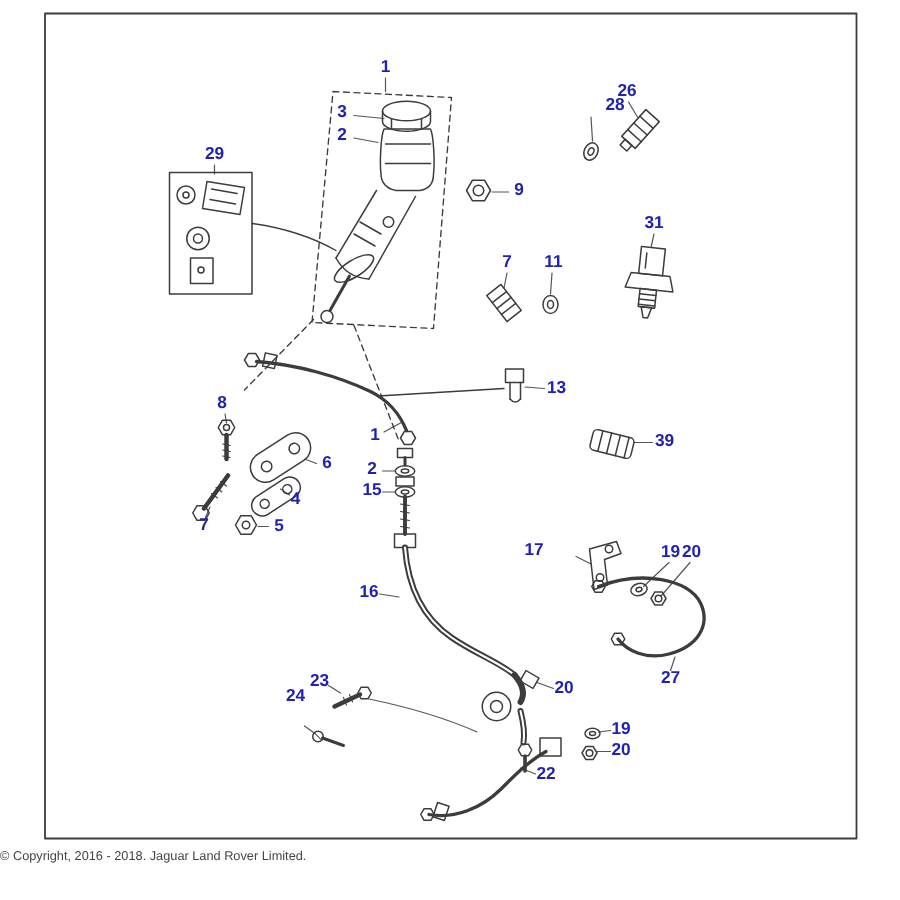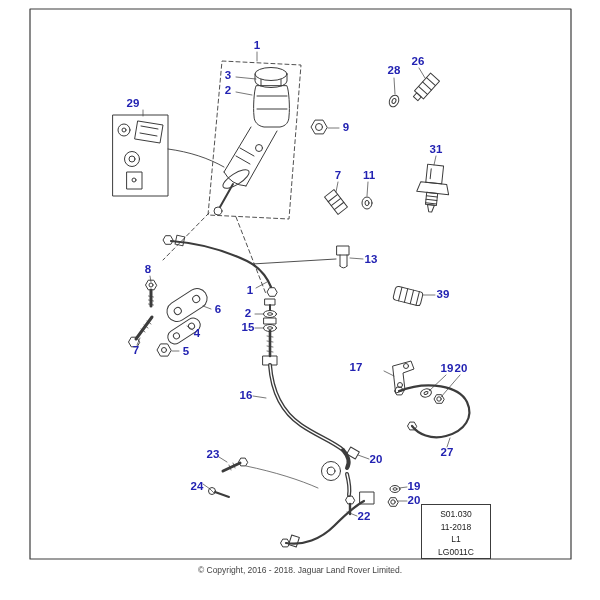--- a/index.html
+++ b/index.html
@@ -13,21 +13,21 @@
     position:absolute;transform:translate(-50%,-50%);
     font-weight:bold;font-size:11.5px;color:var(--callout-color,#2222b2);
     line-height:1;letter-spacing:0;user-select:none;cursor:pointer;
   }
   .info-box{
     position:absolute;left:421px;top:504px;width:70px;height:55px;
     border:1px solid #3c3c3c;box-sizing:border-box;
     font-size:8.5px;line-height:12.5px;color:#222;text-align:center;padding-top:3px;
   }
   .copyright{
-    position:absolute;left:0;right:0;top:565px;text-align:center;
+    position:absolute;left:0;right:0;top:565px;
     font-size:8.5px;color:#444;
   }
 </style>
 </head>
 <body>
 
 <div class="stage">
 
   <svg width="600" height="600" viewBox="0 0 600 600" fill="none" stroke="#3c3c3c" stroke-width="1" stroke-linecap="round" stroke-linejoin="round">
 
@@ -315,32 +315,26 @@
     <div class="callout" style="left:248px;top:314px">2</div>
     <div class="callout" style="left:248px;top:328px">15</div>
     <div class="callout" style="left:246px;top:396px">16</div>
     <div class="callout" style="left:356px;top:368px">17</div>
     <div class="callout" style="left:376px;top:460px">20</div>
     <div class="callout" style="left:447px;top:369px">19</div>
     <div class="callout" style="left:461px;top:369px">20</div>
     <div class="callout" style="left:447px;top:453px">27</div>
     <div class="callout" style="left:364px;top:517px">22</div>
     <div class="callout" style="left:213px;top:455px">23</div>
-    <div class="callout" style="left:197px;top:487px">24</div>
+    <div class="callout" style="left:197px;top:465px">24</div>
     <div class="callout" style="left:443px;top:295px">39</div>
     <div class="callout" style="left:418px;top:62px">26</div>
     <div class="callout" style="left:436px;top:150px">31</div>
-    <div class="callout" style="left:394px;top:71px">28</div>
-    <div class="callout" style="left:133px;top:104px">29</div>
+    <div class="callout" style="left:410px;top:71px">28</div>
+    <div class="callout" style="left:143px;top:104px">29</div>
     <div class="callout" style="left:414px;top:487px">19</div>
     <div class="callout" style="left:414px;top:501px">20</div>
   </div>
 
-  <div class="info-box">
-    <div>S01.030</div>
-    <div>11-2018</div>
-    <div>L1</div>
-    <div>LG0011C</div>
-  </div>
 
   <div class="copyright">© Copyright, 2016 - 2018. Jaguar Land Rover Limited.</div>
 
 </div>
 
 </body></html>

